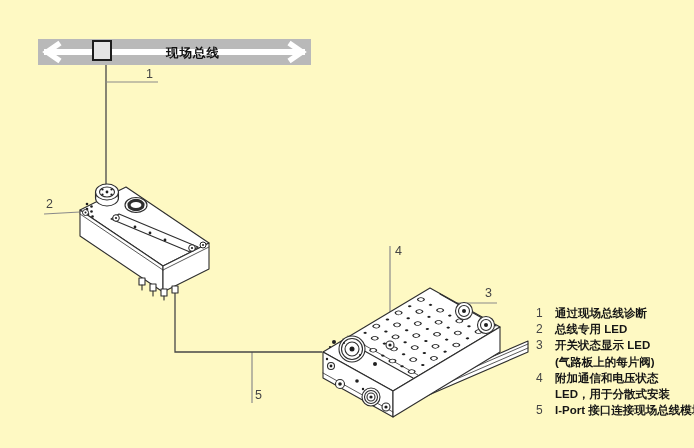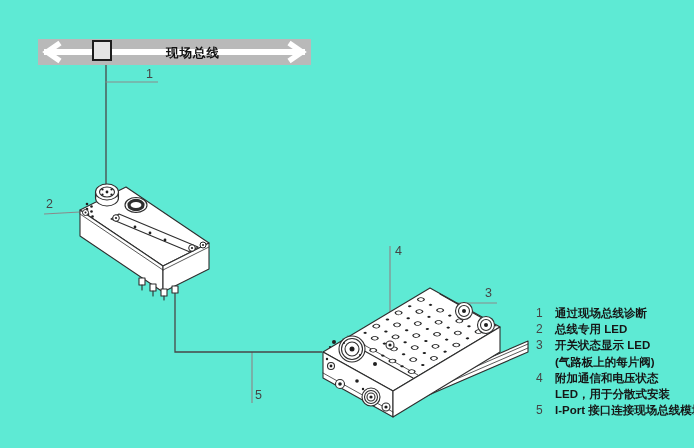--- a/index.html
+++ b/index.html
@@ -1,17 +1,17 @@
 <!DOCTYPE html>
 <html style="--band_gray: #b9b9b9; --connector_fill: #e4e4e4; --line_dark: #2e2e2e; --callout_line_gray: #8a8a8a; --callout_text: #454545; --text_black: #1a1a1a;"><head>
 <meta charset="utf-8">
 <style>
   html,body{margin:0;padding:0;background:#fff;}
   .stage{
-    position:relative;width:694px;height:448px;background:#5eead4;overflow:hidden;
+    position:relative;width:694px;height:448px;background:#fef9c3;overflow:hidden;
     font-family:"Liberation Sans","DejaVu Sans",sans-serif;color:var(--text_black,#1a1a1a);
   }
   svg.diagram{position:absolute;left:0;top:0;}
   
   .band{position:absolute;left:38px;top:39px;width:273px;height:26px;background:var(--band_gray,#b9b9b9);}
   .band-line{position:absolute;left:6px;top:10px;width:261px;height:5.5px;background:#fff;}
   .chev{position:absolute;top:0;}
   .chev-l{left:2px;}
   .chev-r{right:2px;}
   .band-square{position:absolute;left:54px;top:1px;width:16px;height:17px;

